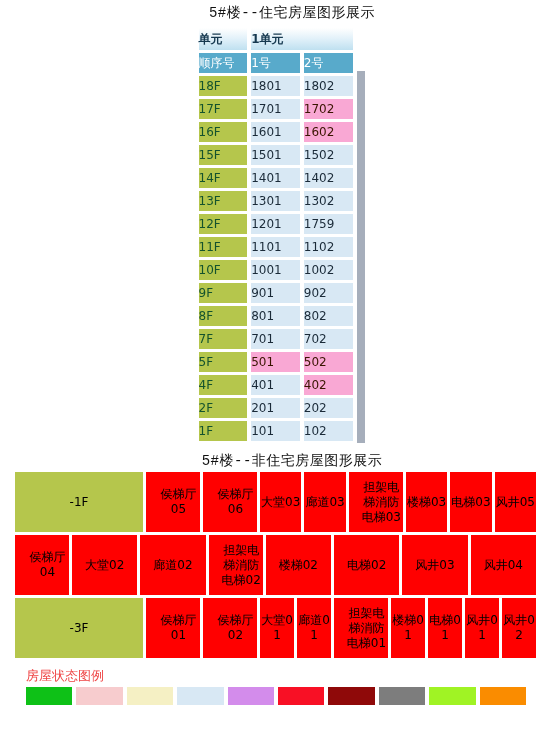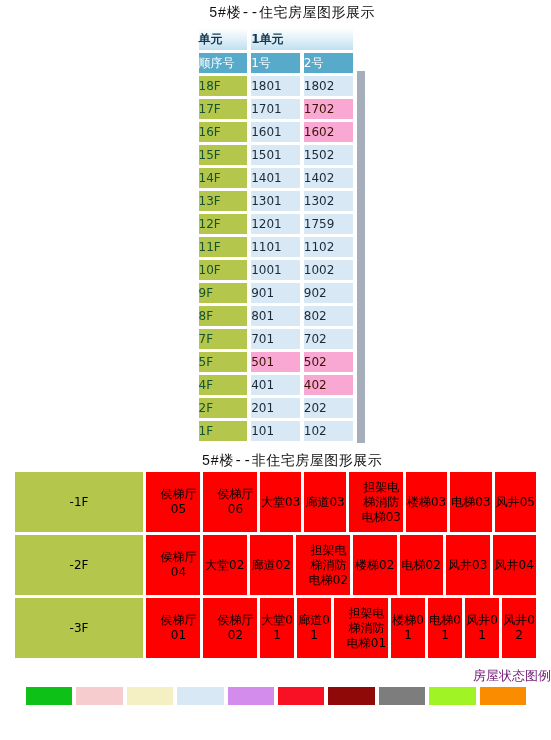--- a/index.html
+++ b/index.html
@@ -134,25 +134,24 @@
 
   
   .legend {
     margin: 10px 0 0 0;
     padding-left: 26px;
     box-sizing: border-box;
     width: 551px;
   }
   .legend-title {
     font-size: 13px;
-    color: #701a75;
+    color: #ef4444;
     height: 16px;
     line-height: 16px;
     font-family: "DejaVu Sans", "Liberation Sans", sans-serif;
-    text-align: right;
   }
   .legend-swatches {
     display: flex;
     gap: 4px;
     margin-top: 3px;
     width: 500px;
   }
   .legend-swatches .sw {
     flex: 1 1 0;
     height: 18px;
@@ -270,21 +269,20 @@
       <div class="nr-cell red narrow">侯梯厅05</div>
       <div class="nr-cell red narrow">侯梯厅06</div>
       <div class="nr-cell red">大堂03</div>
       <div class="nr-cell red">廊道03</div>
       <div class="nr-cell red narrow">担架电梯消防电梯03</div>
       <div class="nr-cell red">楼梯03</div>
       <div class="nr-cell red">电梯03</div>
       <div class="nr-cell red">风井05</div>
     </div>
     <div class="nonres-row">
-      <div class="nr-cell floor">-2F</div>
       <div class="nr-cell red narrow">侯梯厅04</div>
       <div class="nr-cell red">大堂02</div>
       <div class="nr-cell red">廊道02</div>
       <div class="nr-cell red narrow">担架电梯消防电梯02</div>
       <div class="nr-cell red">楼梯02</div>
       <div class="nr-cell red">电梯02</div>
       <div class="nr-cell red">风井03</div>
       <div class="nr-cell red">风井04</div>
     </div>
     <div class="nonres-row">

